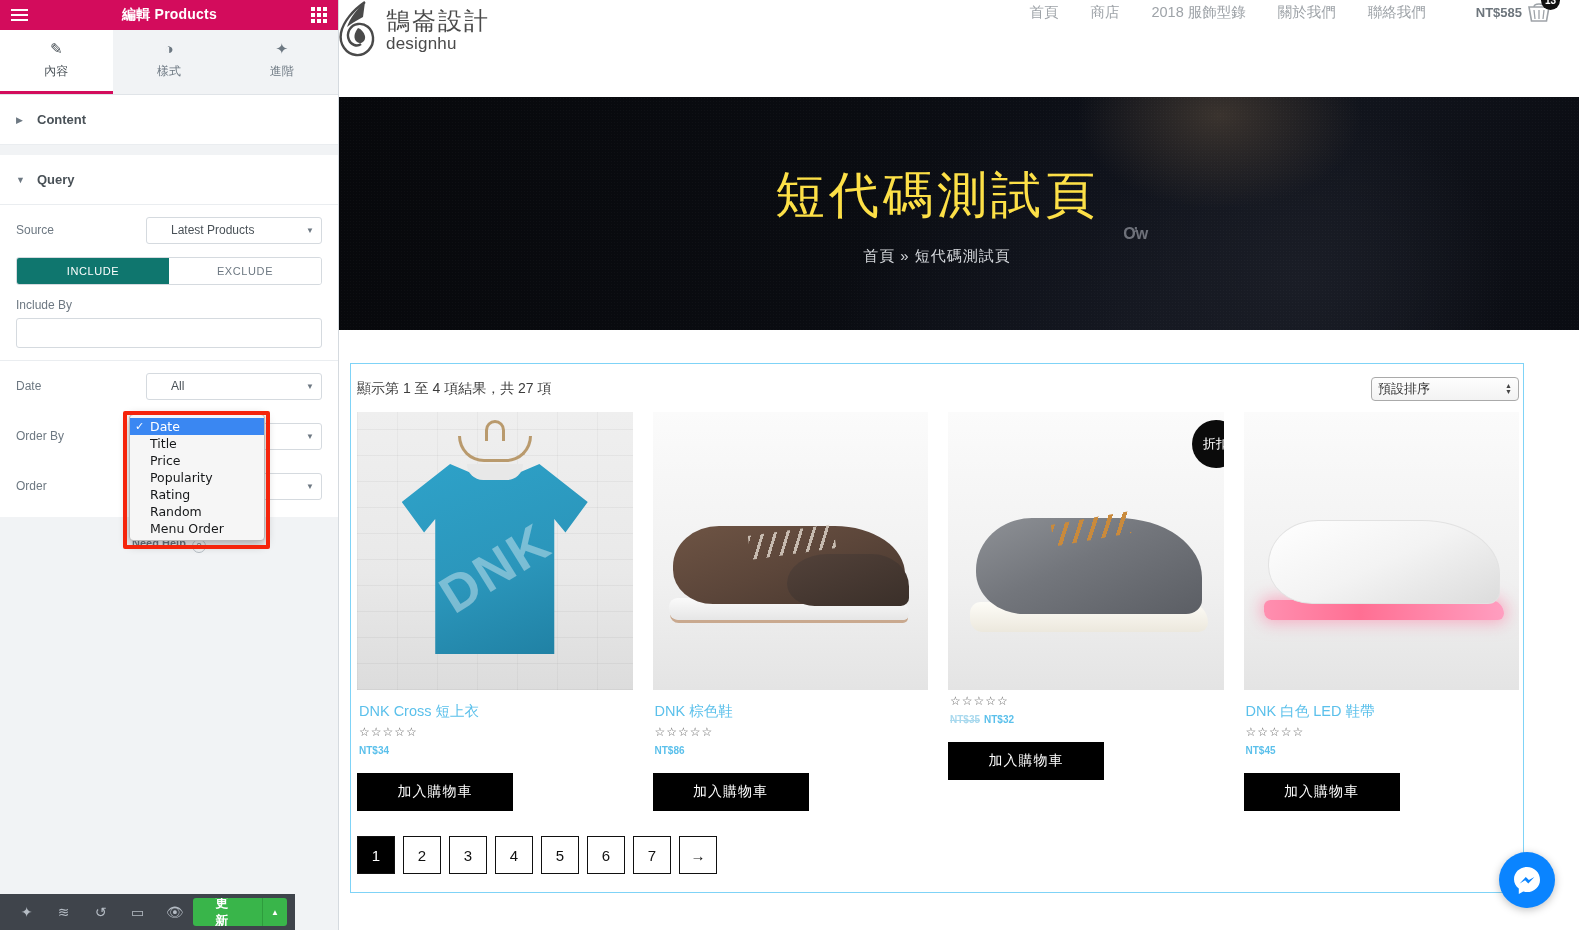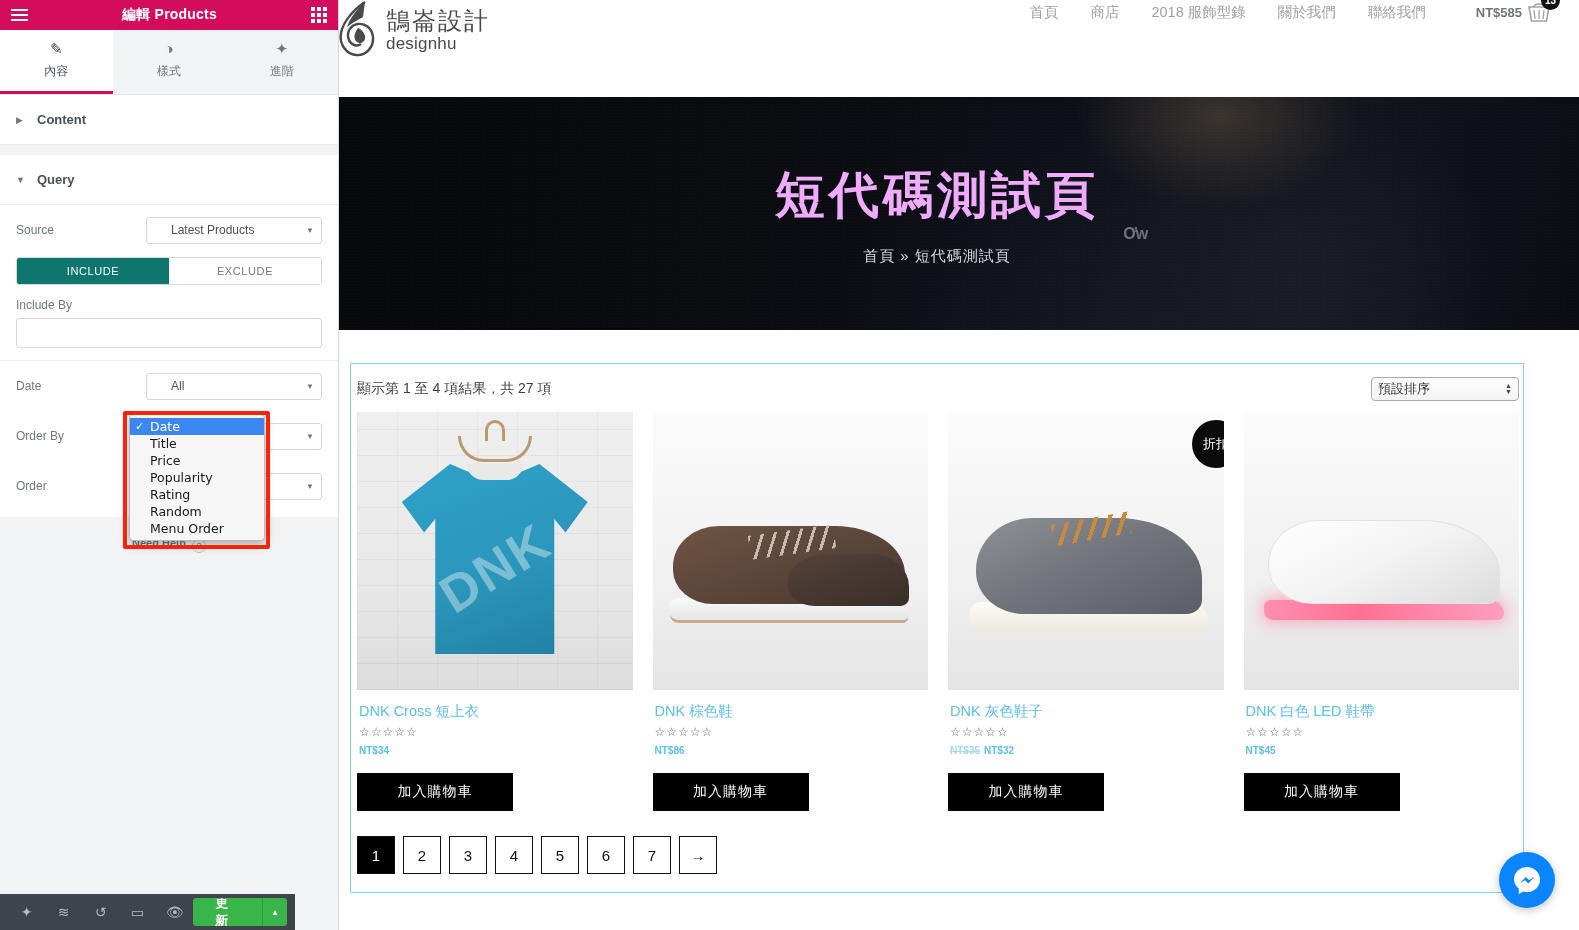--- a/index.html
+++ b/index.html
@@ -190,21 +190,21 @@
   .hero-ow {
     position: absolute; left: 64.5%; top: 55%;
     color: #8d9099; font-size: 16px; font-weight: 800; letter-spacing: -1px;
     opacity: .75;
   }
   .hero-inner {
     position: relative; z-index: 2; height: 100%;
     display: flex; flex-direction: column; align-items: center; justify-content: center; gap: 18px;
   }
   .hero-title {
-    font-size: 50px; color: #f0abfc; letter-spacing: 4px; font-weight: 700;
+    font-size: 50px; color: #fde047; letter-spacing: 4px; font-weight: 400;
   }
   .hero-crumb { font-size: 15px; color: #d6d9dd; letter-spacing: 1px; }
 
   
   .shop-wrap { padding: 10px 0 0 0; position: relative; margin-top: 23px; }
   .el-box { margin: 0 55px 0 55px; border: 1px solid #7fd3f7; position: relative; }
   .shop-topbar {
     display: flex; align-items: center; justify-content: space-between;
     padding: 12px 4px 10px 6px; position: relative; height: 48px;
   }
@@ -584,21 +584,20 @@
           </div>
 
           <div class="product">
             <div class="p-img">
               <div class="art shoe-bg"></div>
               <div class="gray-sole"></div>
                 <div class="gray-shoe"></div>
                 <div class="laces-g"></div>
               <div class="sale-badge">折扣!</div>
             </div>
-            <div class="p-title">DNK 灰色鞋子</div>
             <div class="stars">☆☆☆☆☆</div>
             <div class="p-price">
               <span class="del">NT$35</span><span>NT$32</span>
             </div>
             <div class="atc">加入購物車</div>
           </div>
 
           <div class="product">
             <div class="p-img">
               <div class="art shoe-bg"></div>

